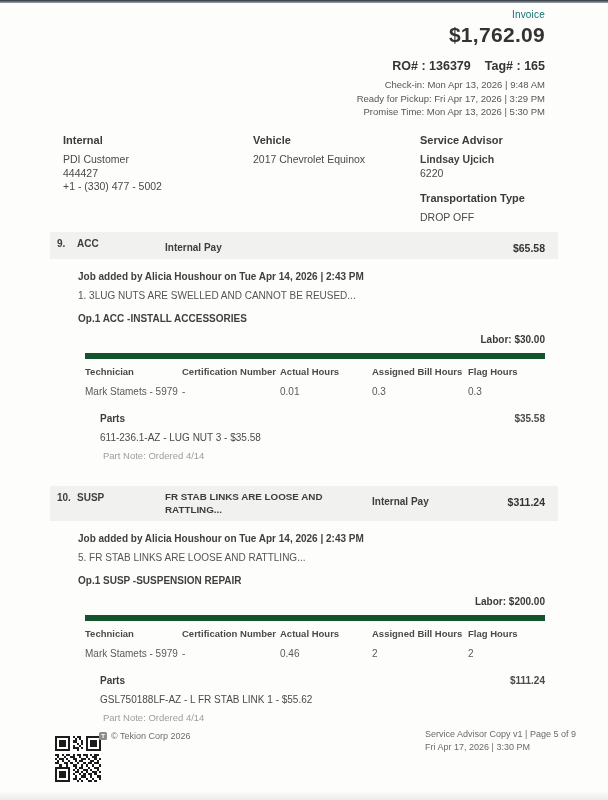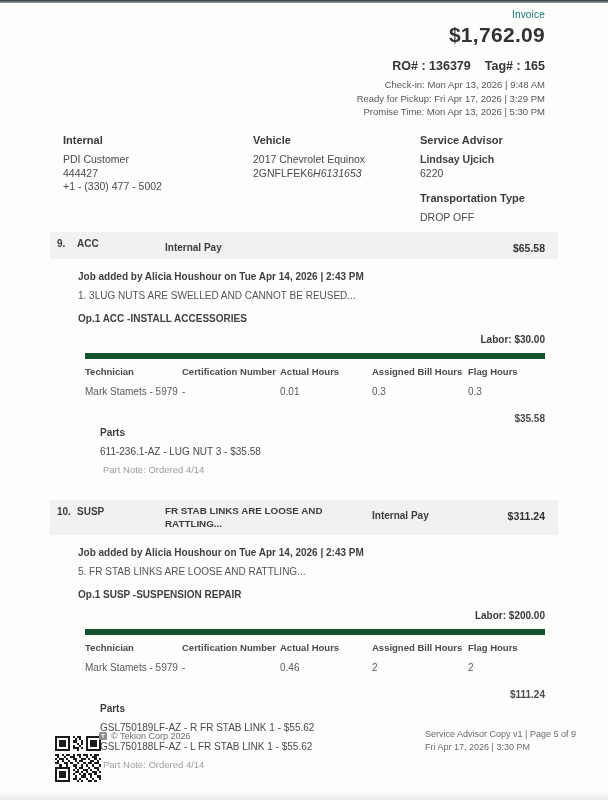--- a/index.html
+++ b/index.html
@@ -47,21 +47,21 @@
   .job-desc{margin:8px 0 0 28px;font-size:10px;color:#555;}
   .job-op{margin:12px 0 0 28px;font-size:10px;font-weight:bold;color:#3f3f3f;}
   .job-labor{margin:10px 13px 0 0;font-size:10px;font-weight:bold;color:#3a3a3a;text-align:right;}
   .tech-table{margin:8px 13px 0 35px;border-top:6px solid #14532d;}
   .tt-head,.tt-row{display:flex;}
   .tt-head span{font-size:9.5px;font-weight:bold;color:#4a4a4a;padding:7px 0 4px;}
   .tt-row span{font-size:10px;color:#5a5a5a;padding:5px 0 3px;}
   .c1{width:97px;} .c2{width:98px;} .c3{width:92px;} .c4{width:96px;} .c5{flex:1;}
   .parts{margin:13px 13px 0 50px;}
   .parts-head{display:flex;}
-  .parts-name{font-size:10px;font-weight:bold;color:#3c3c3c;margin-top:14px;}
+  .parts-name{font-size:10px;font-weight:bold;color:#3c3c3c;}
   .parts-total{flex:1;text-align:right;font-size:10px;color:#4c4c4c;font-weight:bold;}
   .part-line{margin:8px 0 0 0;font-size:10px;color:#4a4a4a;}
   .part-note{margin:7px 0 0 3px;font-size:9.5px;color:#9d9d9d;}
 
   
   .qr{position:absolute;left:55px;top:736px;width:46px;height:46px;}
   .foot-left{position:absolute;left:99px;top:731px;display:flex;align-items:center;font-size:9px;color:#6e6e6e;}
   .tek-logo{display:inline-flex;align-items:center;justify-content:center;width:8px;height:8px;
     background:#8d8d8d;color:#fff;font-size:6px;font-weight:bold;border-radius:1.5px;margin-right:4px;}
   .foot-right{position:absolute;left:425px;top:728px;font-size:9px;color:#6a6a6a;line-height:12.5px;}
@@ -88,21 +88,20 @@
 <div class="info">
   <div class="col-customer">
     <div class="blk-label">Internal</div>
     <p class="blk-line">PDI Customer</p>
     <p class="blk-line">444427</p>
     <p class="blk-line">+1 - (330) 477 - 5002</p>
   </div>
   <div class="col-vehicle">
     <div class="blk-label">Vehicle</div>
     <p class="blk-line">2017 Chevrolet Equinox</p>
-    <p class="blk-line"><span>2GNFLFEK6</span><span class="vin-suffix">H6131653</span></p>
   </div>
   <div class="col-advisor">
     <div class="blk-label">Service Advisor</div>
     <p class="blk-line strong">Lindsay Ujcich</p>
     <p class="blk-line">6220</p>
     <div class="transport">
       <div class="blk-label">Transportation Type</div>
       <p class="blk-line">DROP OFF</p>
     </div>
   </div>
@@ -173,21 +172,20 @@
         <span class="c3">0.46</span>
         <span class="c4">2</span>
         <span class="c5">2</span>
       </div>
     </div>
     <div class="parts">
       <div class="parts-head">
         <span class="parts-name">Parts</span>
         <span class="parts-total">$111.24</span>
       </div>
-      <p class="part-line">GSL750189LF-AZ - R FR STAB LINK 1 - $55.62</p>
       <p class="part-line">GSL750188LF-AZ - L FR STAB LINK 1 - $55.62</p>
       <p class="part-note">Part Note: Ordered 4/14</p>
     </div>
   </section>
 
 </div>
 
 <svg class="qr" viewBox="0 0 21 21" shape-rendering="crispEdges">
   <rect x="0" y="0" width="21" height="21" fill="#ffffff"></rect>
   <g fill="#1c1c1c">

